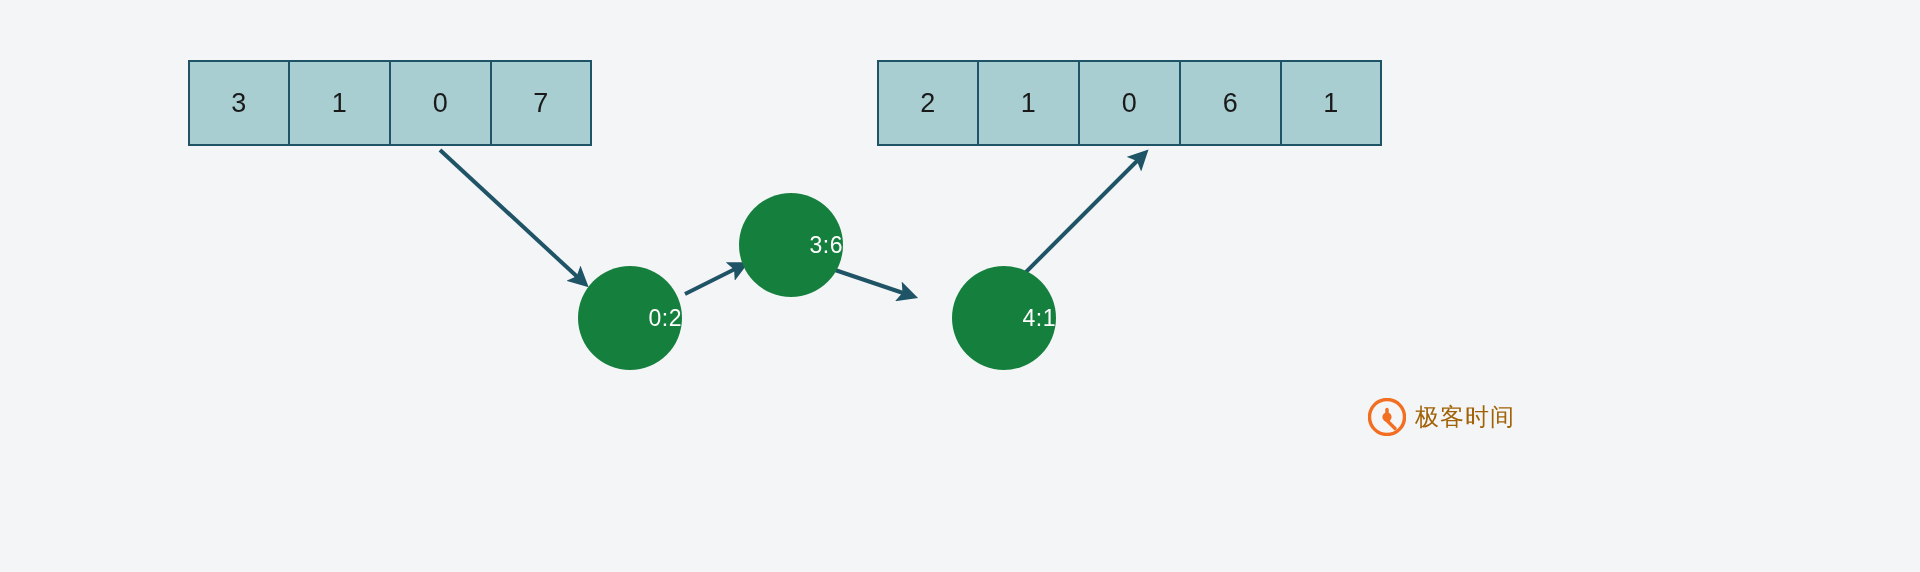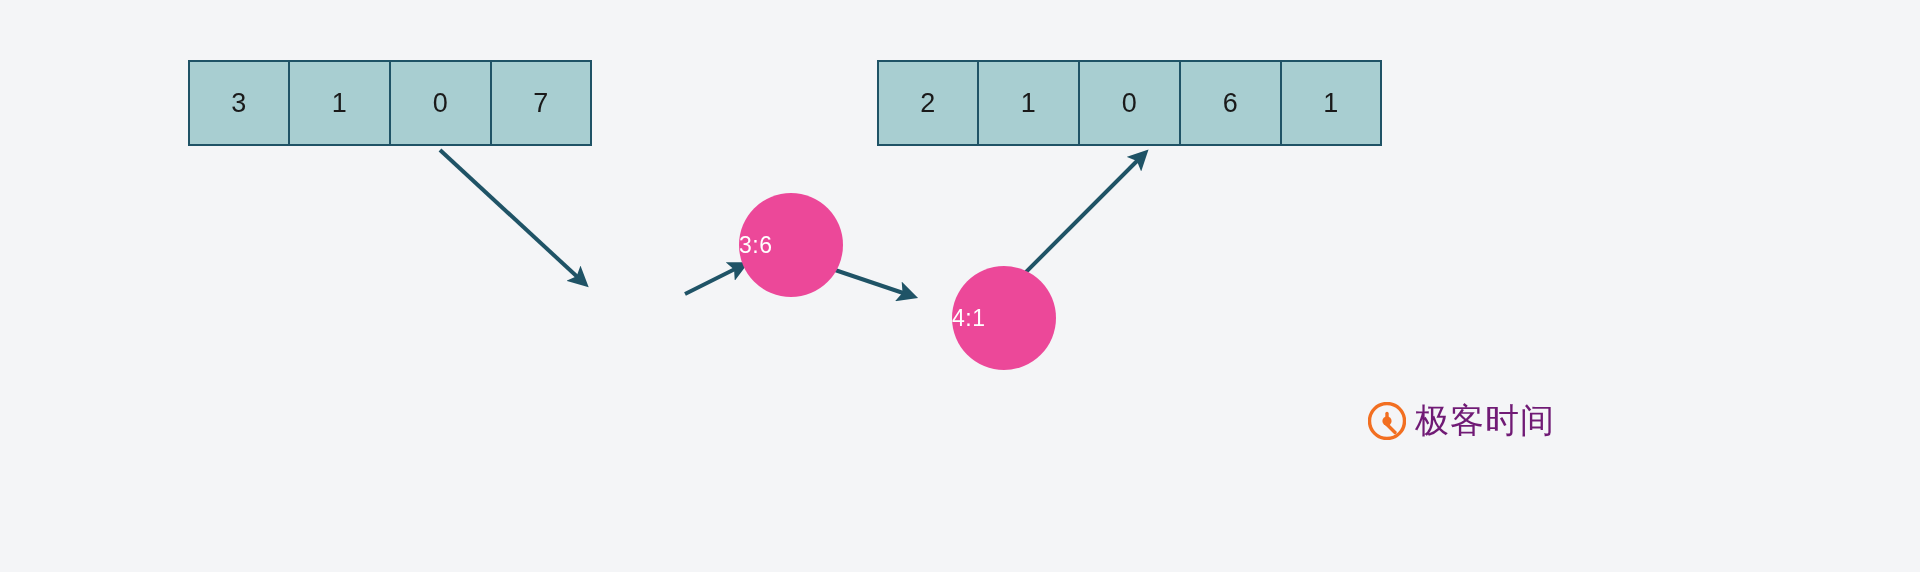--- a/index.html
+++ b/index.html
@@ -46,24 +46,24 @@
   #array-left  { left: 188px; top: 60px; }
   #array-left .cell  { width: 101px; height: 86px; }
 
   #array-right { left: 877px; top: 60px; }
   #array-right .cell { width: 101px; height: 86px; }
 
   
   .node {
     position: absolute;
     border-radius: 50%;
-    background: #ec4899;
+    background: #15803d;
     display: flex;
     align-items: center;
-    justify-content: flex-start;
+    justify-content: flex-end;
     color: #ffffff;
     font-size: 23px;
     font-family: "Liberation Sans", sans-serif;
     letter-spacing: 0.5px;
   }
 
   
   #edges {
     position: absolute;
     left: 0;
@@ -81,22 +81,22 @@
     display: flex;
     align-items: center;
     gap: 9px;
   }
   #logo-mark {
     position: relative;
     width: 38px;
     height: 38px;
   }
   #logo-text {
-    font-size: 34px;
-    color: #701a75;
+    font-size: 24px;
+    color: #a16207;
     font-family: "DejaVu Sans", sans-serif;
     letter-spacing: 1px;
     white-space: nowrap;
   }
 </style>
 </head>
 <body>
 
 <div id="stage">
 
@@ -124,20 +124,23 @@
   </div>
 
   <div class="array" id="array-right">
     <div class="cell">2</div>
     <div class="cell">1</div>
     <div class="cell">0</div>
     <div class="cell">6</div>
     <div class="cell">1</div>
   </div>
 
+  <div class="node" id="node-0-2" style="left:578px; top:266px; width:104px; height:104px;">
+    <span>0:2</span>
+  </div>
 
   <div class="node" id="node-3-6" style="left:739px; top:193px; width:104px; height:104px;">
     <span>3:6</span>
   </div>
 
   <div class="node" id="node-4-1" style="left:952px; top:266px; width:104px; height:104px;">
     <span>4:1</span>
   </div>
 
   <div id="logo">

